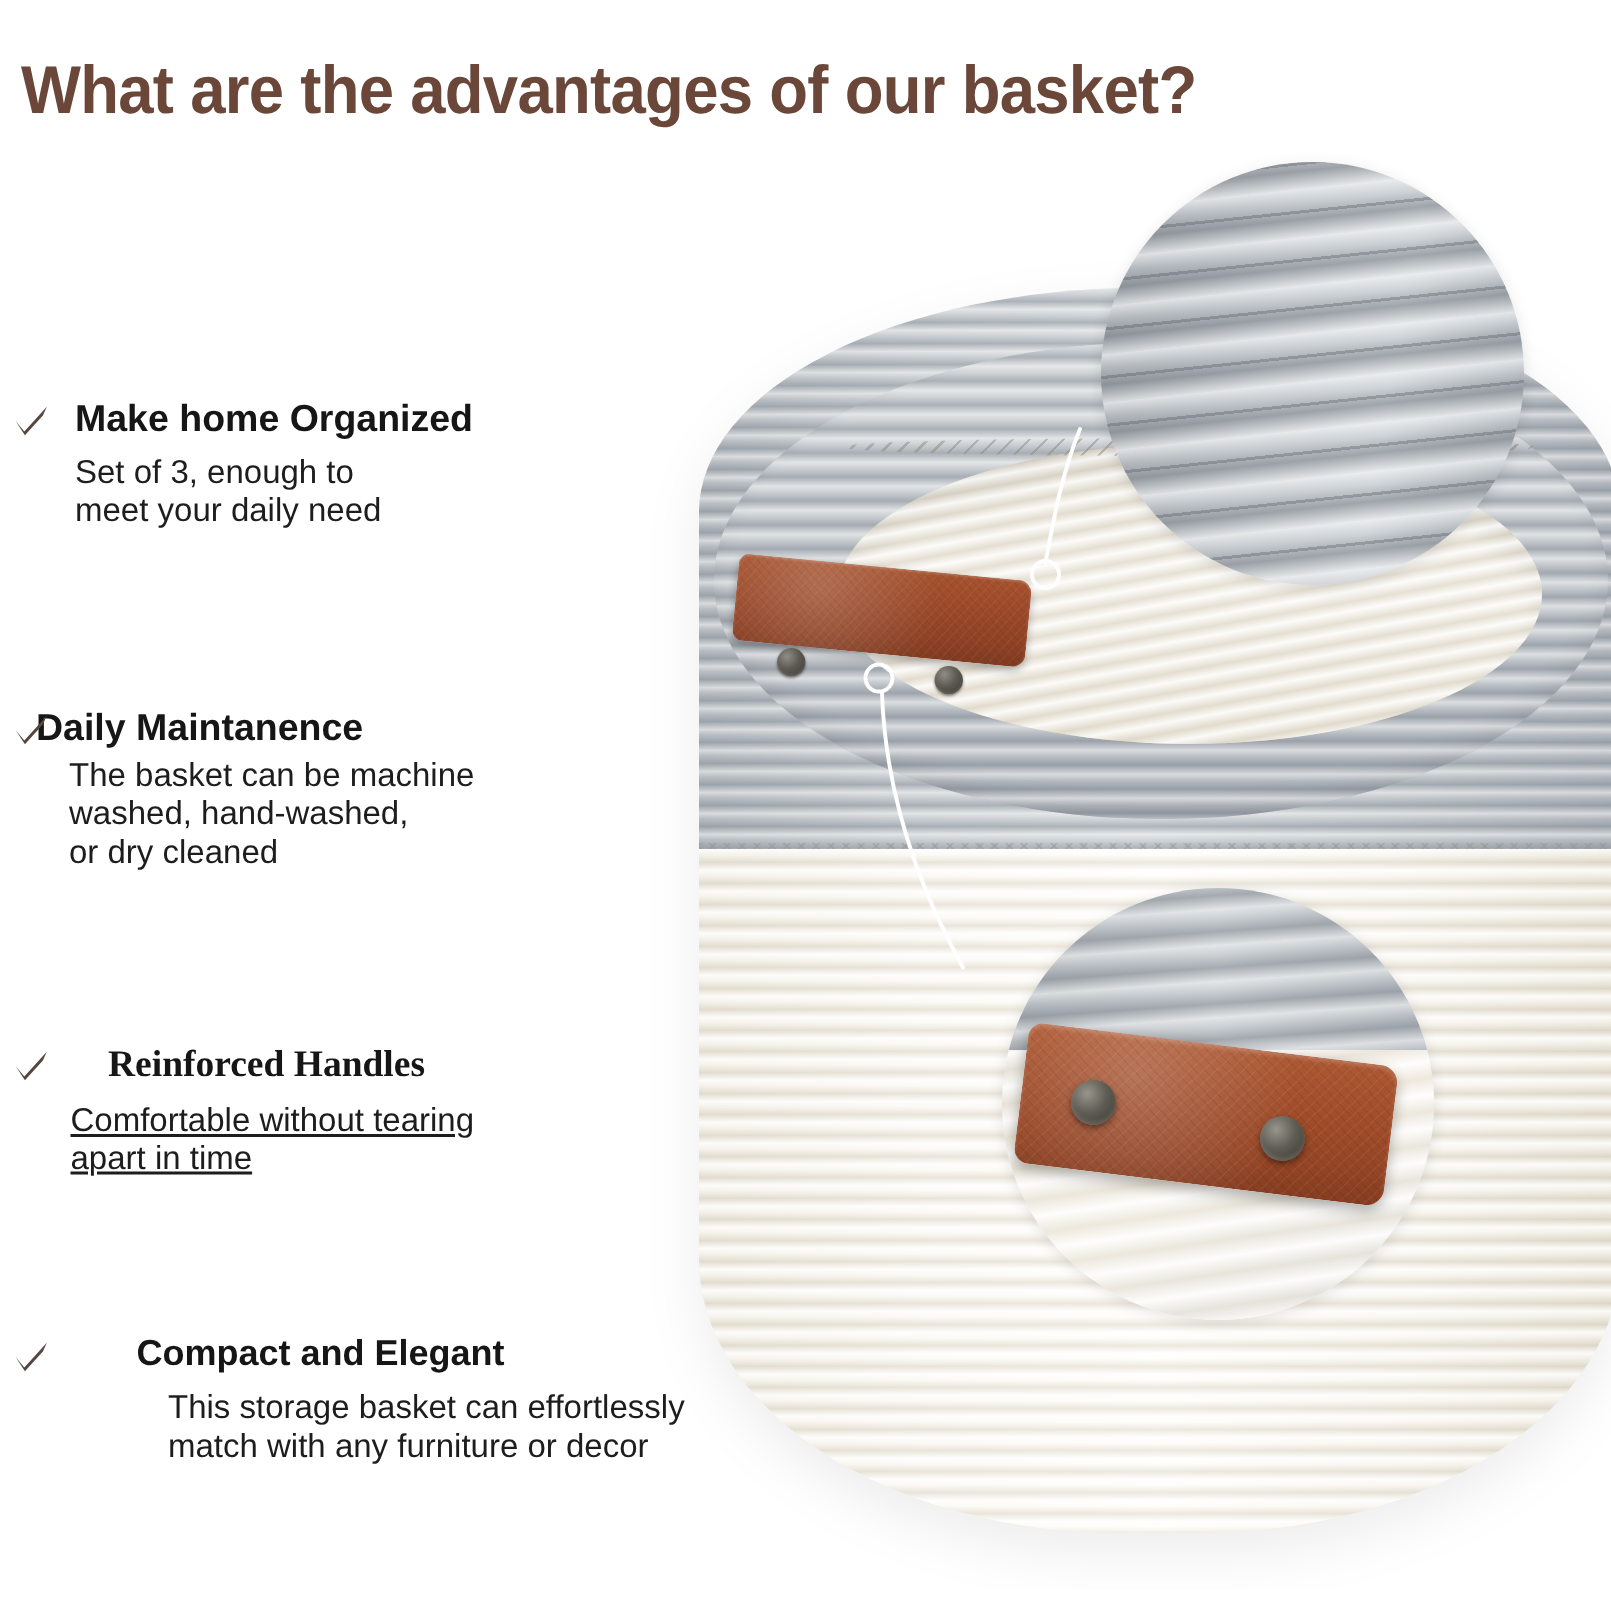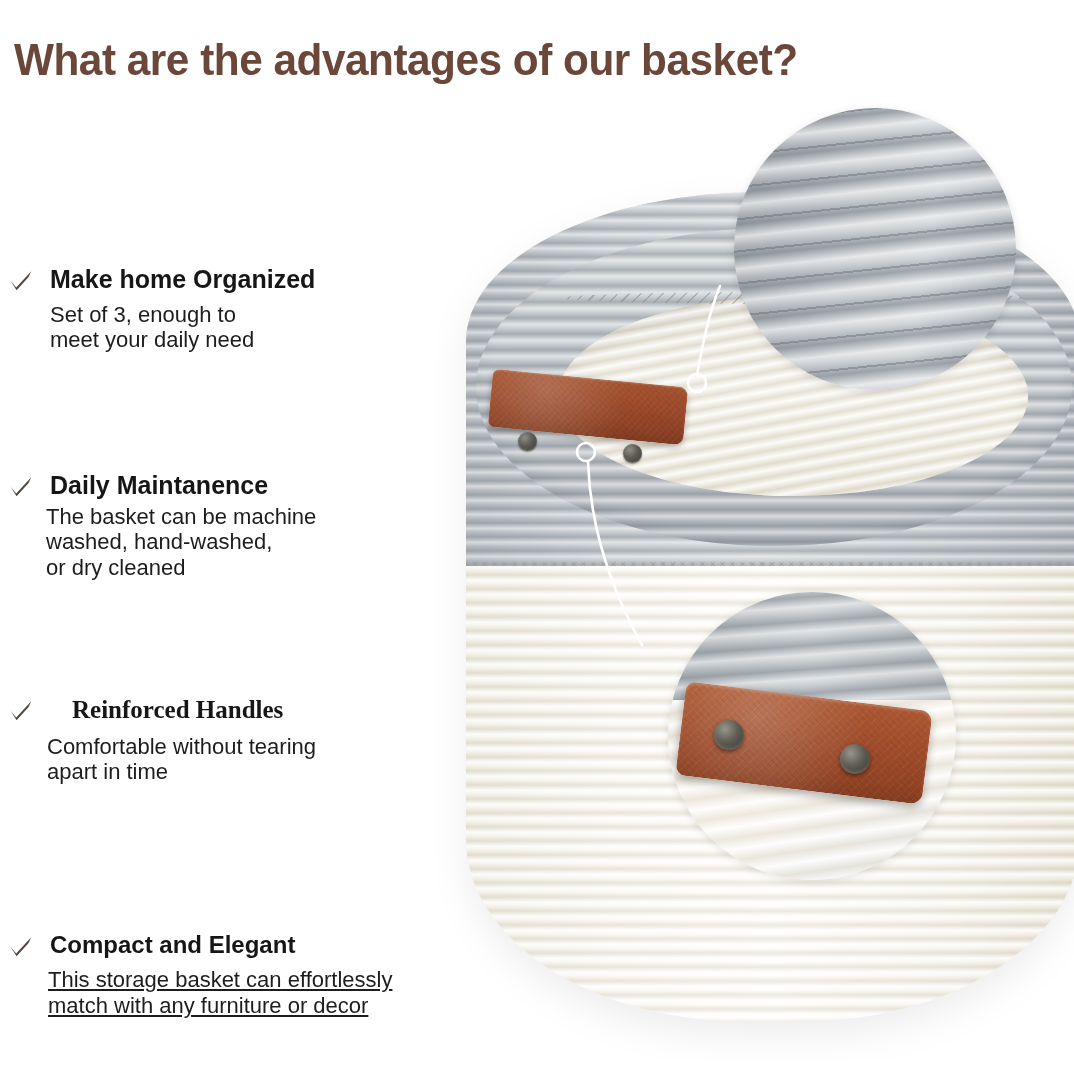--- a/index.html
+++ b/index.html
@@ -46,30 +46,30 @@
     white-space:pre-line;
     color:#1d1d1d;
   }
 
   
   #feature-0 { top:266px; }
   #feature-0 .feat-title{ margin-left:50px; }
   #feature-0 .feat-body { margin-left:50px; margin-top:8px; }
 
   #feature-1 { top:472px; }
-  #feature-1 .feat-title{ margin-left:50px; }
+  #feature-1 .feat-title{ margin-left:24px; }
   #feature-1 .feat-body { margin-left:46px; margin-top:4px; }
 
   #feature-2 { top:696px; }
   #feature-2 .feat-title{ margin-left:72px;font-family:Liberation Serif, serif; }
-  #feature-2 .feat-body { margin-left:47px; margin-top:10px; }
-
-  #feature-3 { top:932px; }
+  #feature-2 .feat-body { margin-left:47px; margin-top:10px;text-decoration:underline; }
+
+  #feature-3 { top:890px;padding-left:41px; }
   #feature-3 .feat-title{ margin-left:50px; font-size:24px; }
-  #feature-3 .feat-body { margin-left:48px; margin-top:9px;text-decoration:underline; }
+  #feature-3 .feat-body { margin-left:71px; margin-top:9px; }
 
   
   .photo{
     position:absolute; left:430px; top:100px;
     width:644px; height:960px;
     overflow:hidden;
   }
 
   
   .rope-gray{

